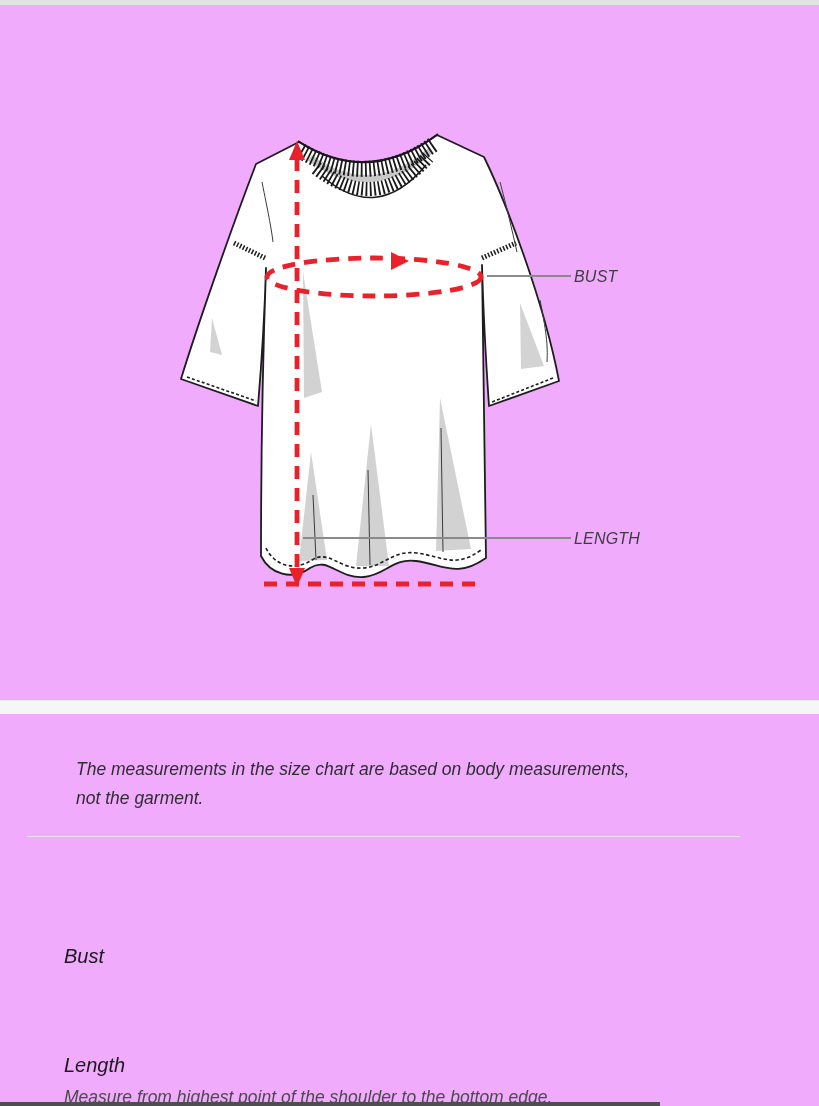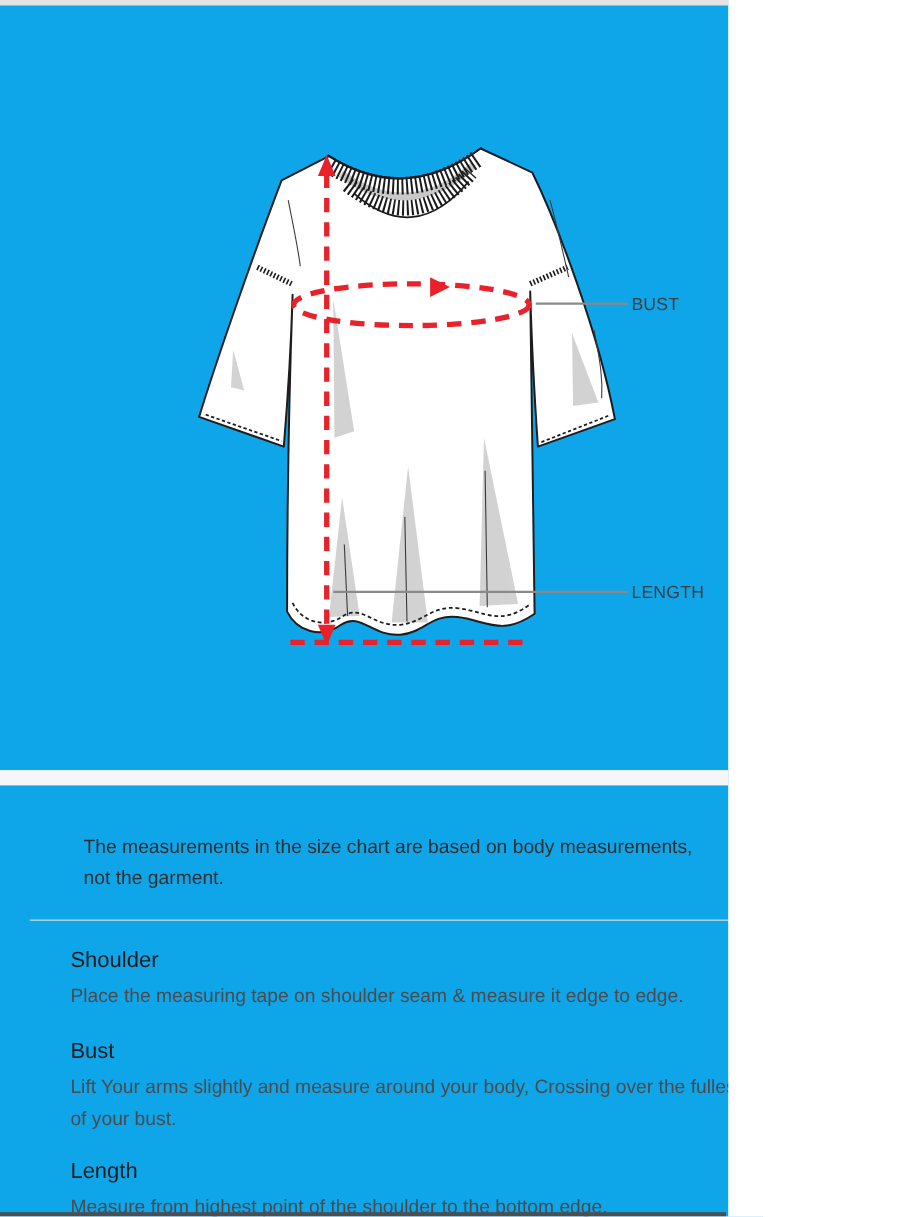--- a/index.html
+++ b/index.html
@@ -1,22 +1,23 @@
 <!DOCTYPE html>
 <html><head>
 <meta charset="utf-8">
 <style>
   * { margin:0; padding:0; box-sizing:border-box; }
   html,body { background:#ffffff; }
   .screen {
     position:relative;
-    width:662px; height:1106px;
-    background:#0ea5e9;
+    width:819px; height:1106px;
+    background:#f0abfc;
     font-family:"Liberation Sans", sans-serif;
     overflow:hidden;
+    font-style:italic;
   }
   .top-strip {
     position:absolute; top:0; left:0;
     width:819px; height:5px;
     background:#e3e3e3;
   }
   .diagram-svg {
     position:absolute; top:0; left:0;
     width:819px; height:700px;
   }
@@ -140,28 +141,23 @@
     <text class="svg-label" x="574" y="544" fill="#3d3d3f">LENGTH</text>
   </svg>
 
   <div class="section-band"></div>
 
   <div class="note-text">The measurements in the size chart are based on body measurements,
  not the garment.</div>
 
   <div class="thin-divider"></div>
 
-  <div class="guide-section s0">
-    <div class="guide-title">Shoulder</div>
-    <div class="guide-desc">Place the measuring tape on shoulder seam &amp; measure it edge to edge.</div>
-  </div>
 
   <div class="guide-section s1">
     <div class="guide-title">Bust</div>
-    <div class="guide-desc">Lift Your arms slightly and measure around your body, Crossing over the fullest part of your bust.</div>
   </div>
 
   <div class="guide-section s2">
     <div class="guide-title">Length</div>
     <div class="guide-desc">Measure from highest point of the shoulder to the bottom edge.</div>
   </div>
 
   <div class="bottom-cutoff-bar"></div>
 
 </div>

